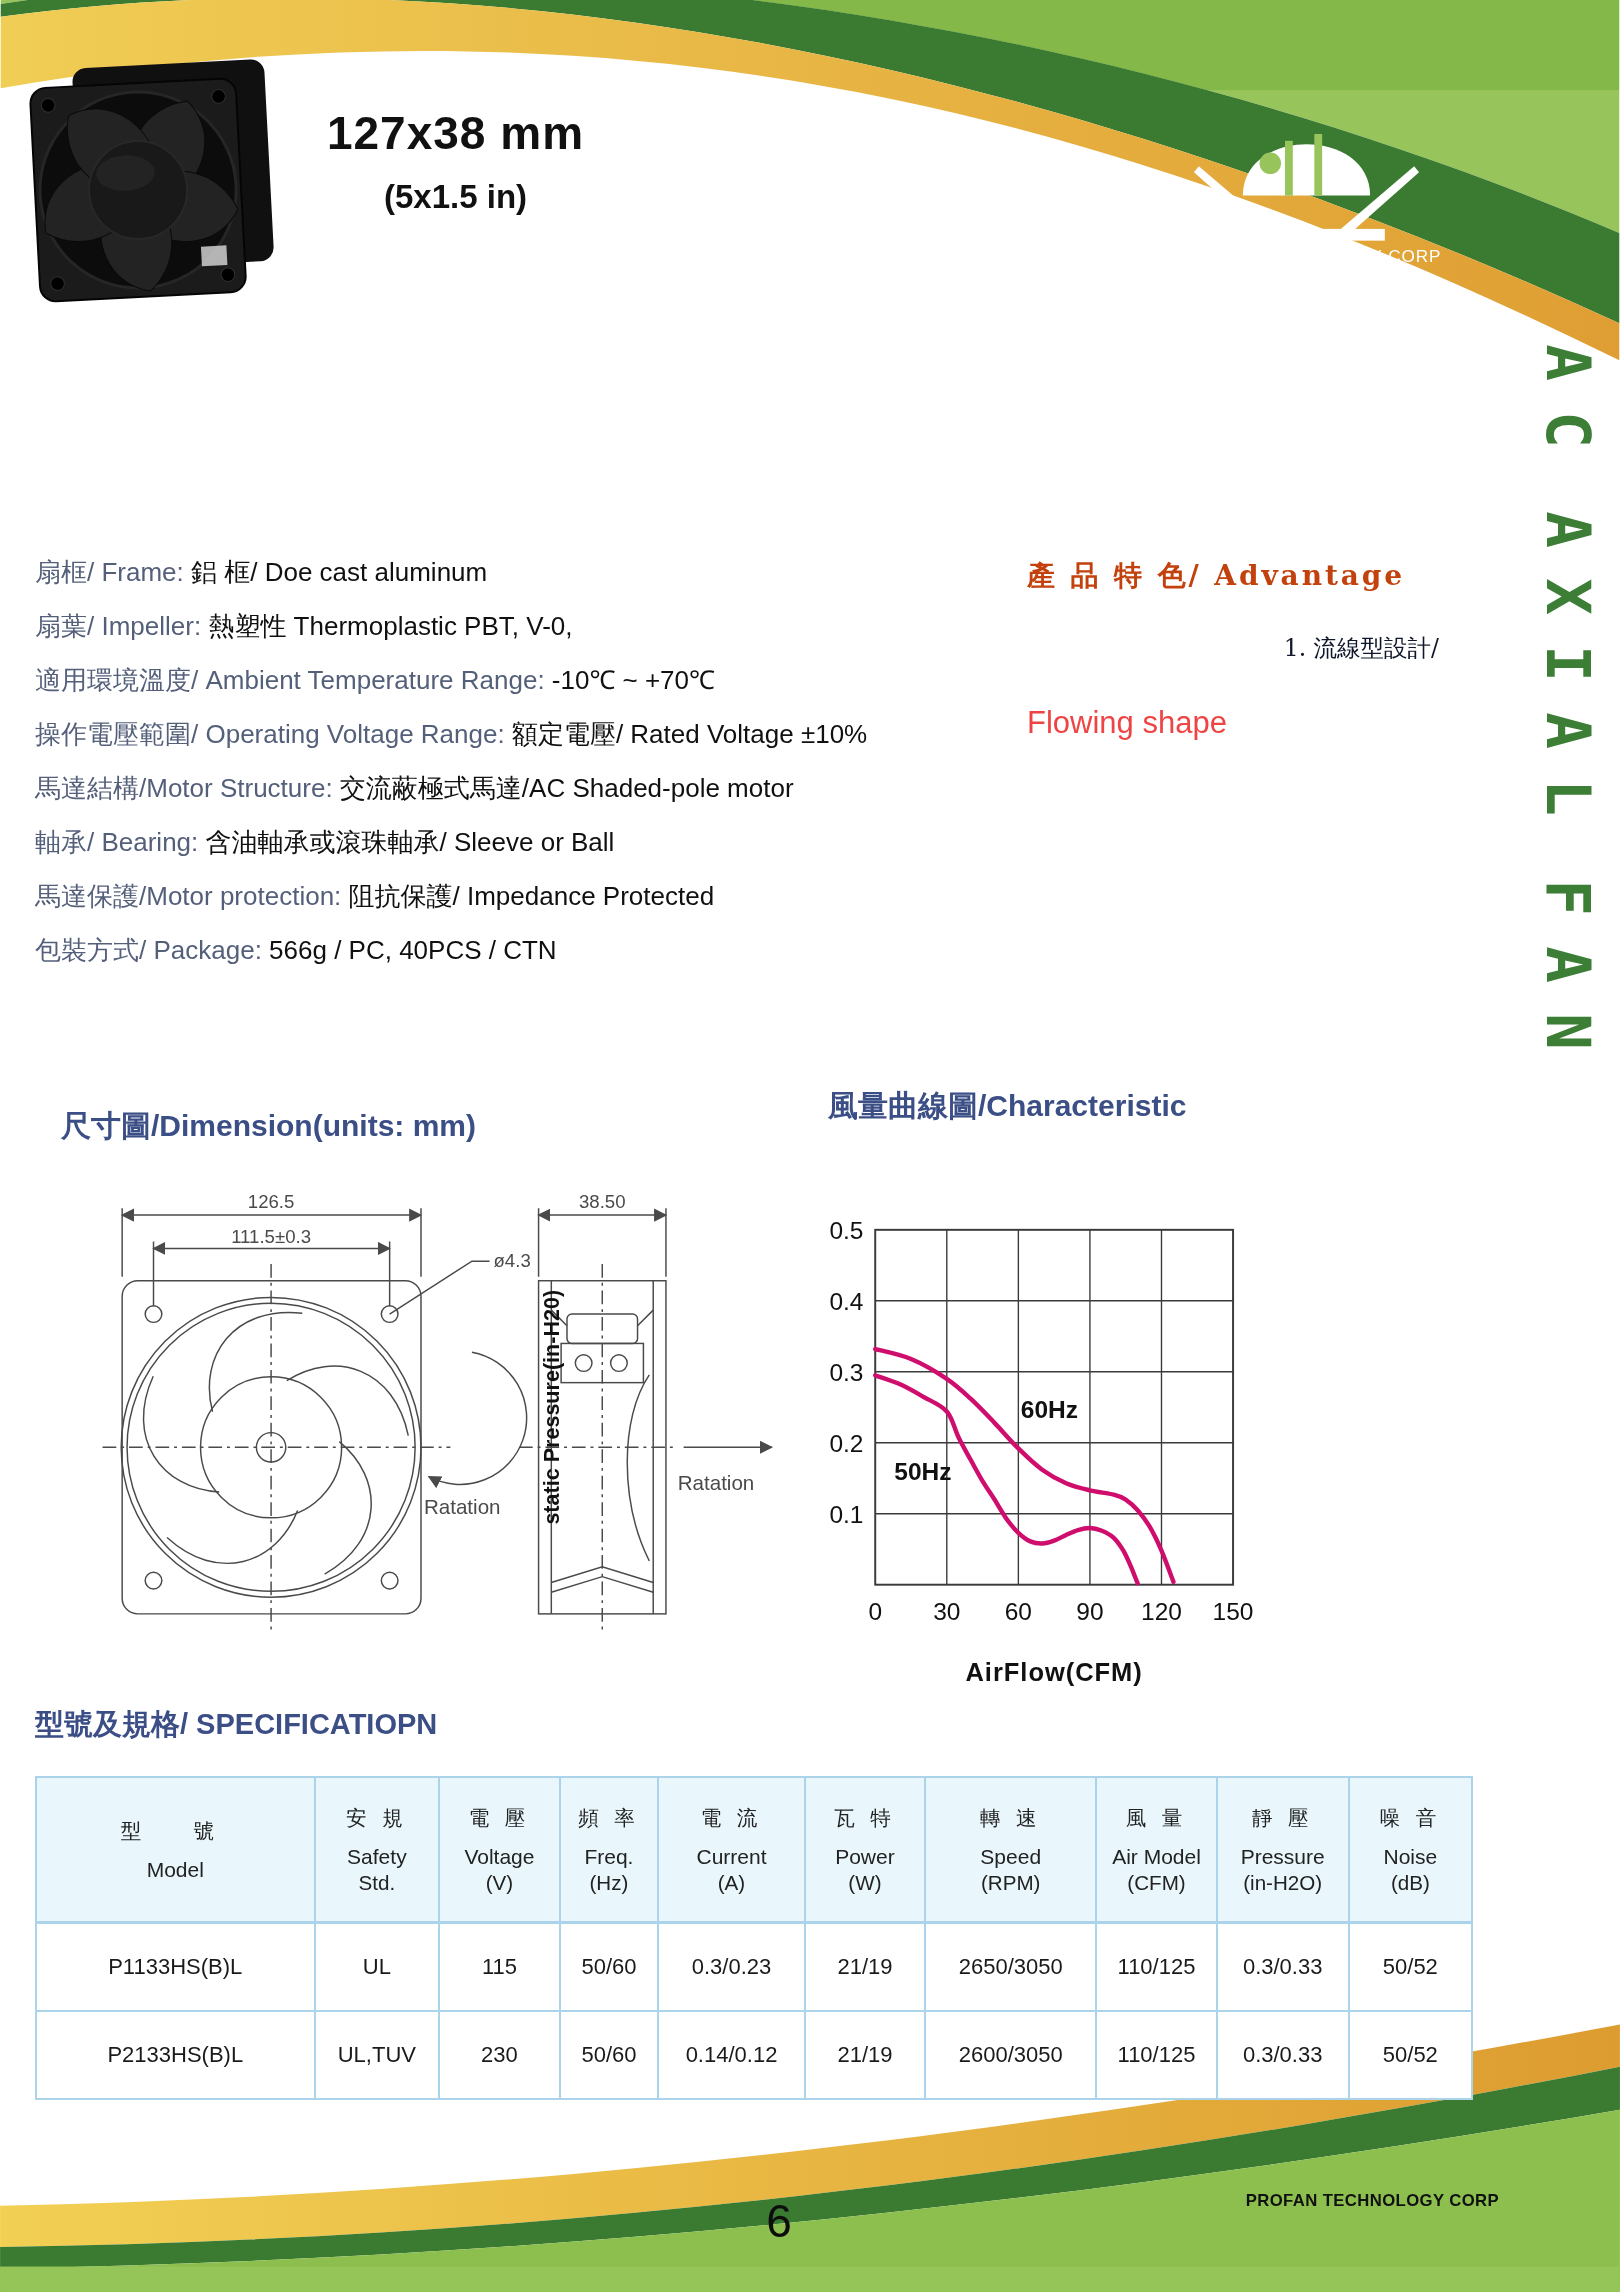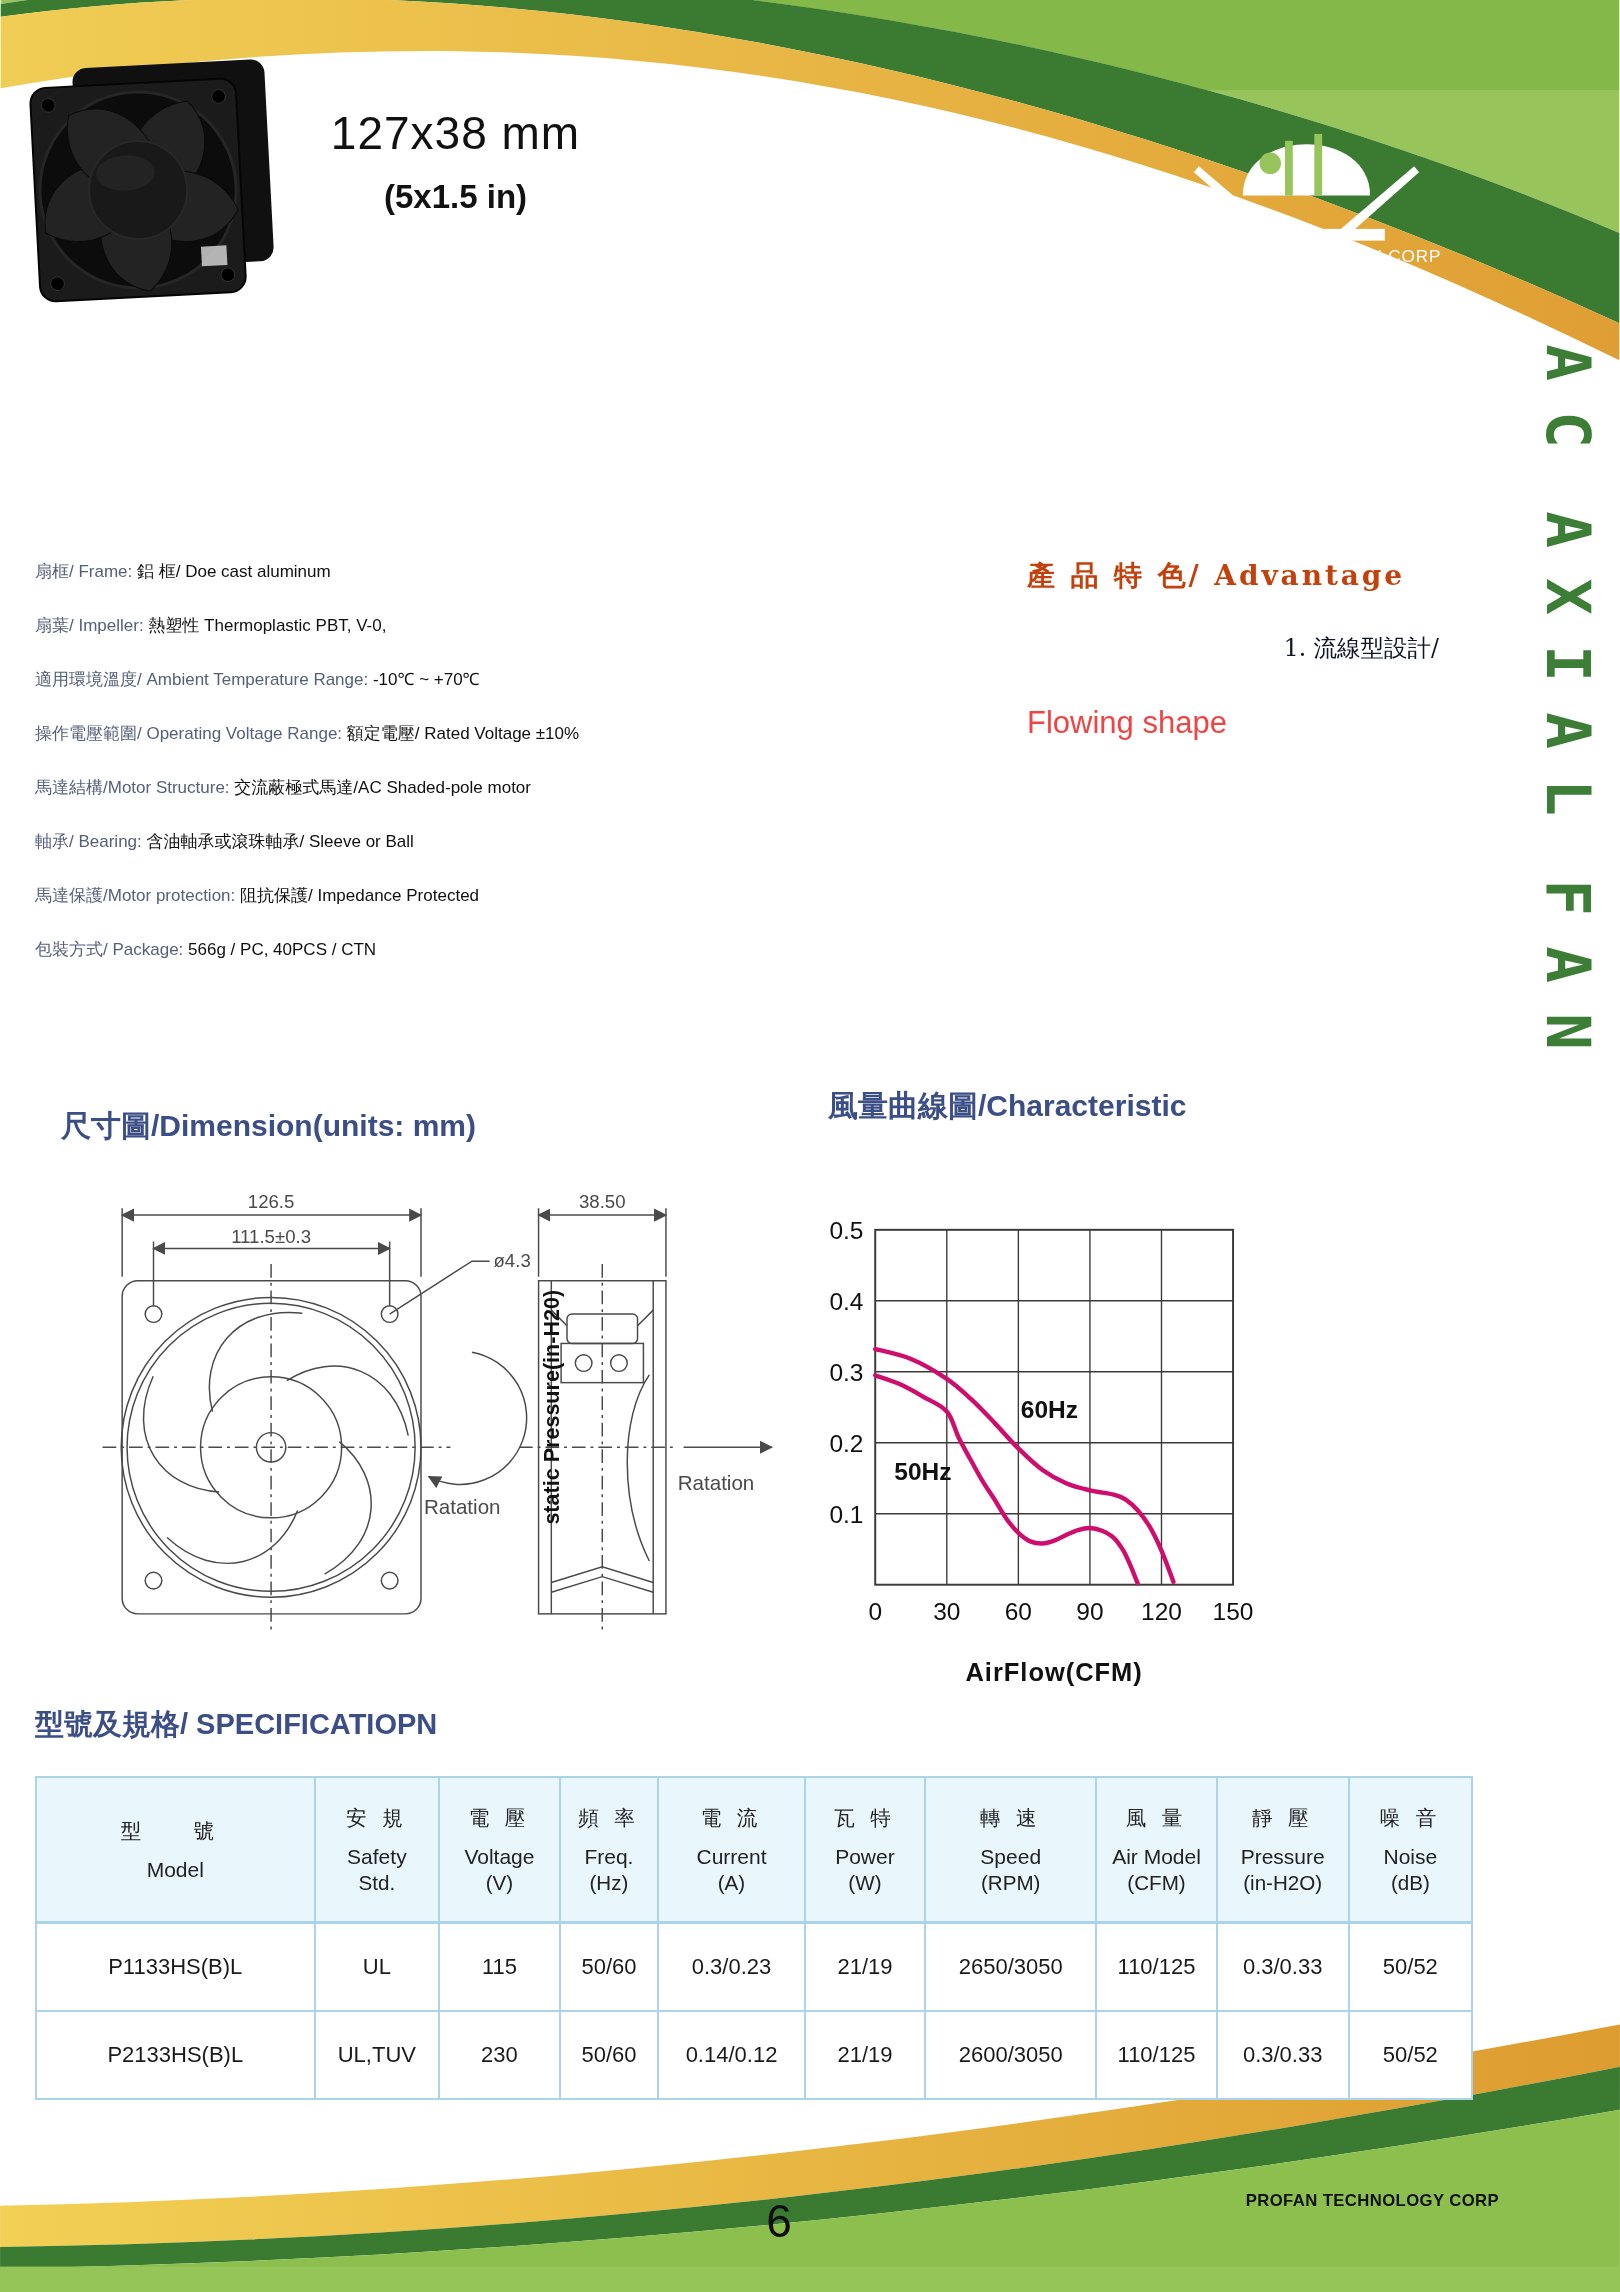--- a/index.html
+++ b/index.html
@@ -4,33 +4,33 @@
 <style>
   html,body{margin:0;padding:0;}
   body{width:1620px;height:2293px;position:relative;overflow:hidden;background:#ffffff;
        font-family:"Liberation Sans",sans-serif;color:#111;}
   .abs{position:absolute;}
   
   #header-svg{left:0;top:0;}
   
   #fan-photo{left:21.6px;top:47px;}
   
-  #title-mm{left:289px;top:106px;width:333px;text-align:center;font-size:46px;font-weight:normal;letter-spacing:1px;}
+  #title-mm{left:289px;top:106px;width:333px;text-align:center;font-size:46px;font-weight:bold;letter-spacing:1px;}
   #title-in{left:289px;top:178px;width:333px;text-align:center;font-size:33px;font-weight:bold;}
   
   #logo{left:1145px;top:80px;}
   
   #side-banner{left:1521px;top:329px;width:94px;display:flex;flex-direction:column;align-items:center;}
   .banner-letter{height:67px;width:94px;display:flex;align-items:center;justify-content:center;
      transform:rotate(90deg);font-family:"DejaVu Sans Mono",monospace;font-weight:bold;
      font-size:61px;color:#3d7e37;line-height:1;}
   .banner-gap{height:33px;}
   
   #spec-list{left:35px;top:545px;width:676px;}
-  .spec-line{line-height:54px;font-size:17px;white-space:nowrap;}
+  .spec-line{line-height:54px;font-size:26px;white-space:nowrap;}
   .spec-label{color:#545f7a;}
   .spec-value{color:#101010;}
   
   #advantage{left:1027px;top:557px;width:412px;}
   #advantage-heading{font-size:28px;font-weight:bold;color:#c2410c;letter-spacing:2.9px;font-family:"DejaVu Serif","Liberation Serif",serif;}
   #advantage-zh{margin-top:37px;font-size:23.5px;color:#0f172a;font-family:"DejaVu Serif","Liberation Serif",serif;text-align:right;}
   #advantage-en{margin-top:41px;font-size:31px;color:#ef4444;}
   
   .sec-heading{font-weight:bold;color:#3b4e86;}
   #dim-heading{left:61px;top:1106px;font-size:30px;}

